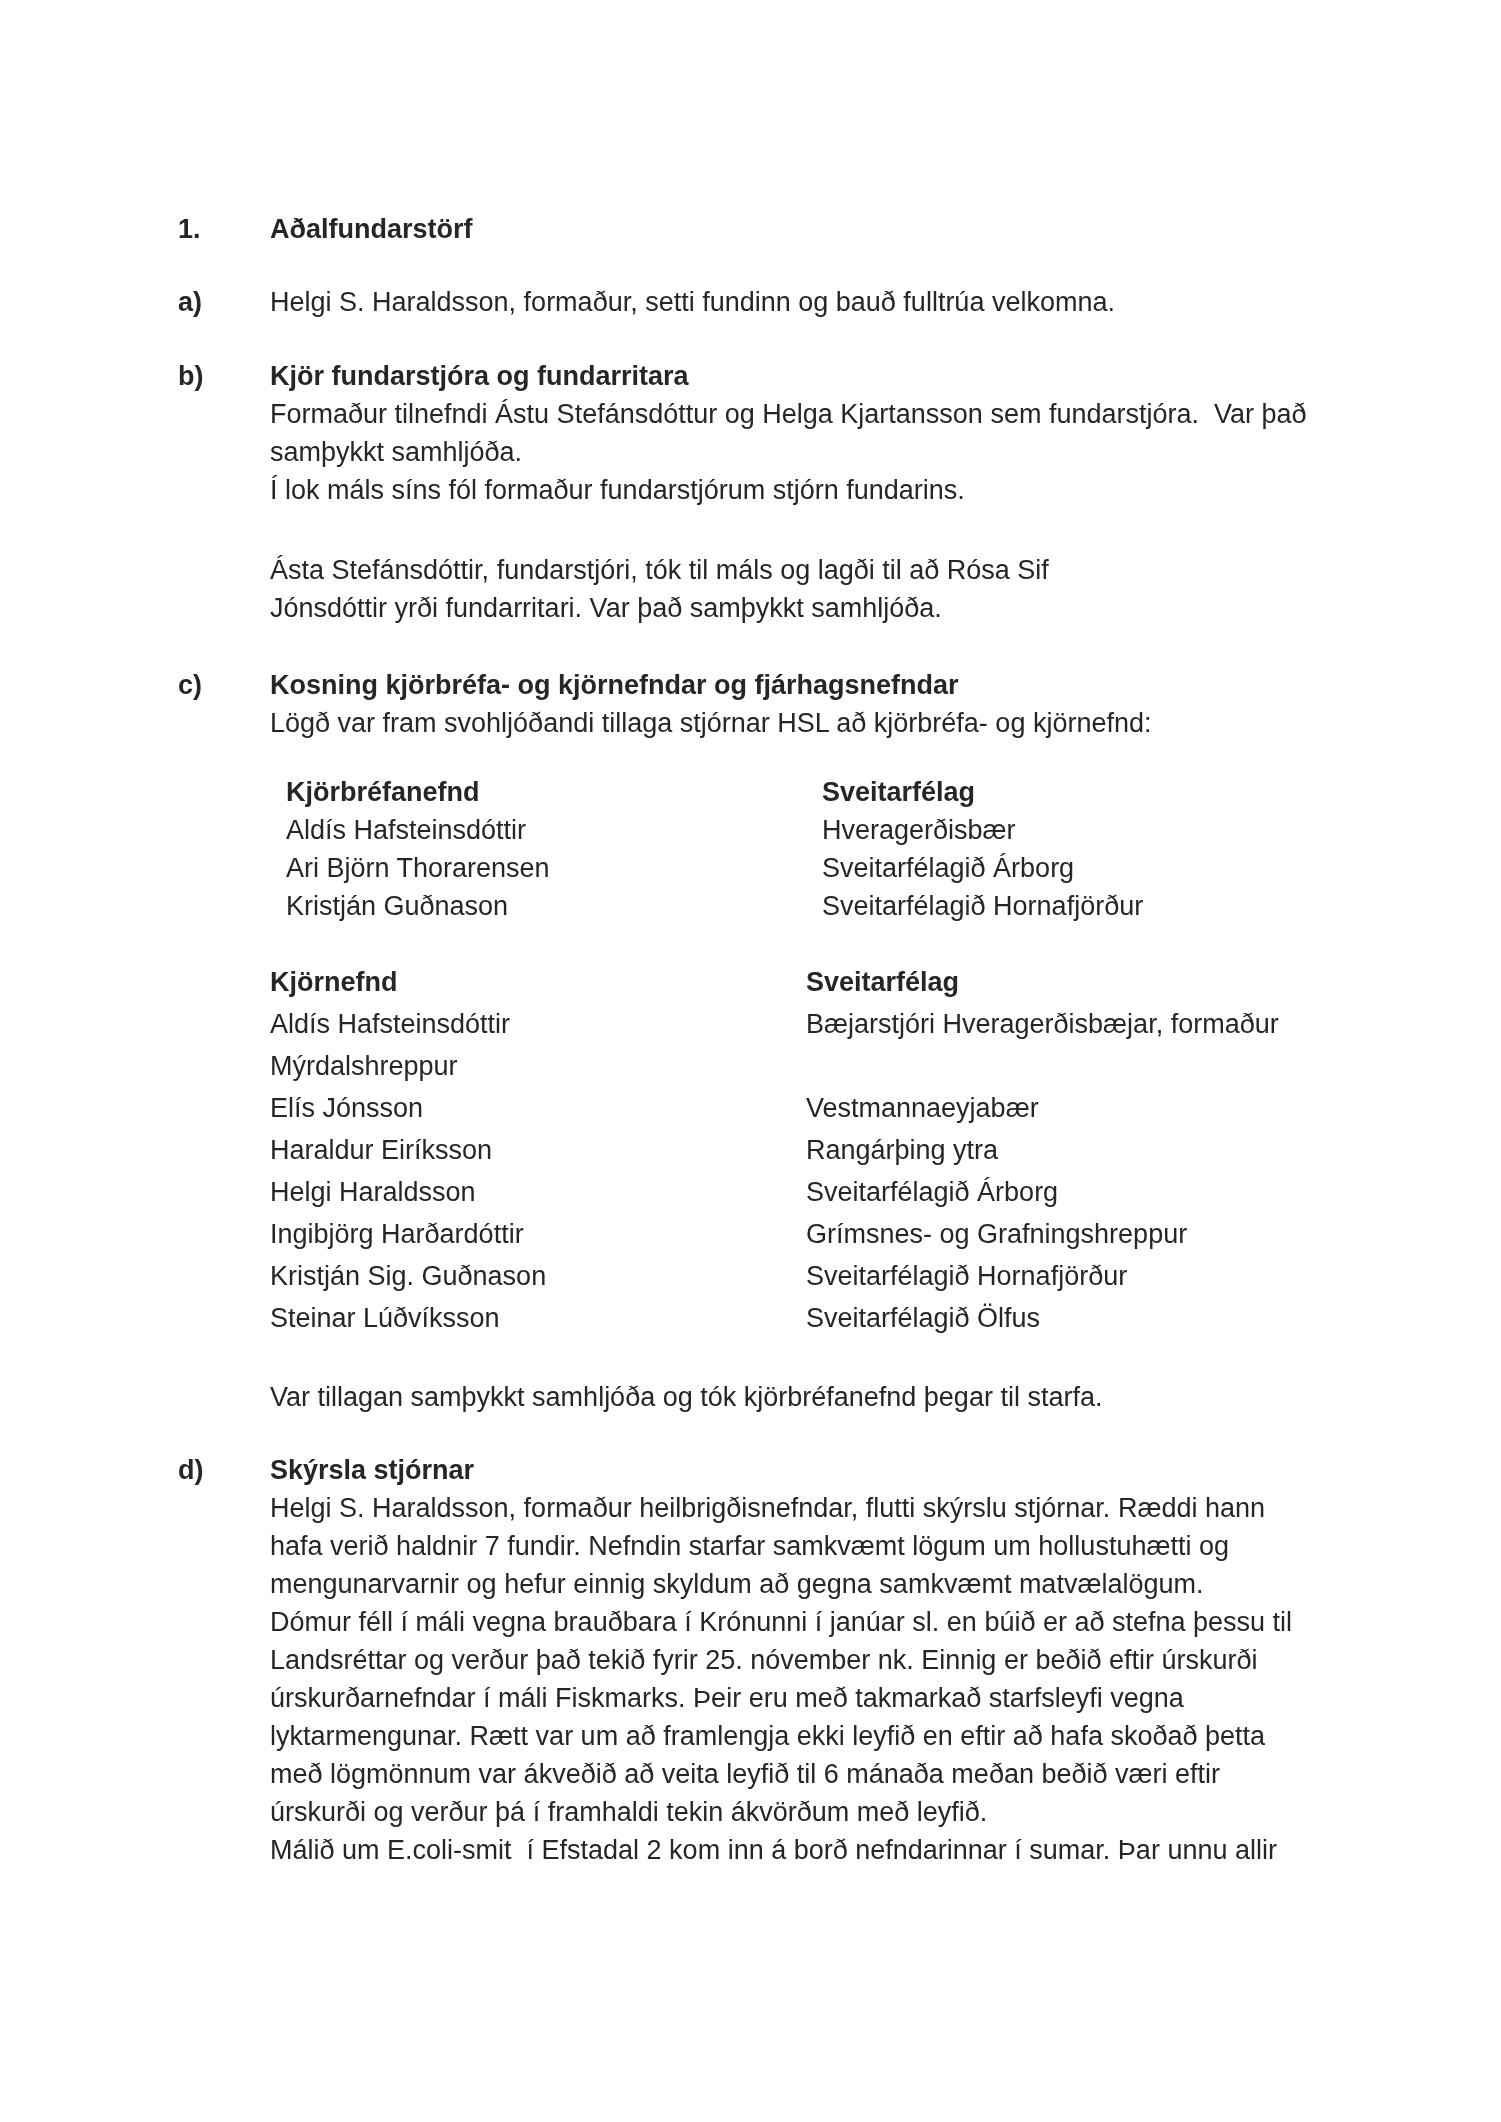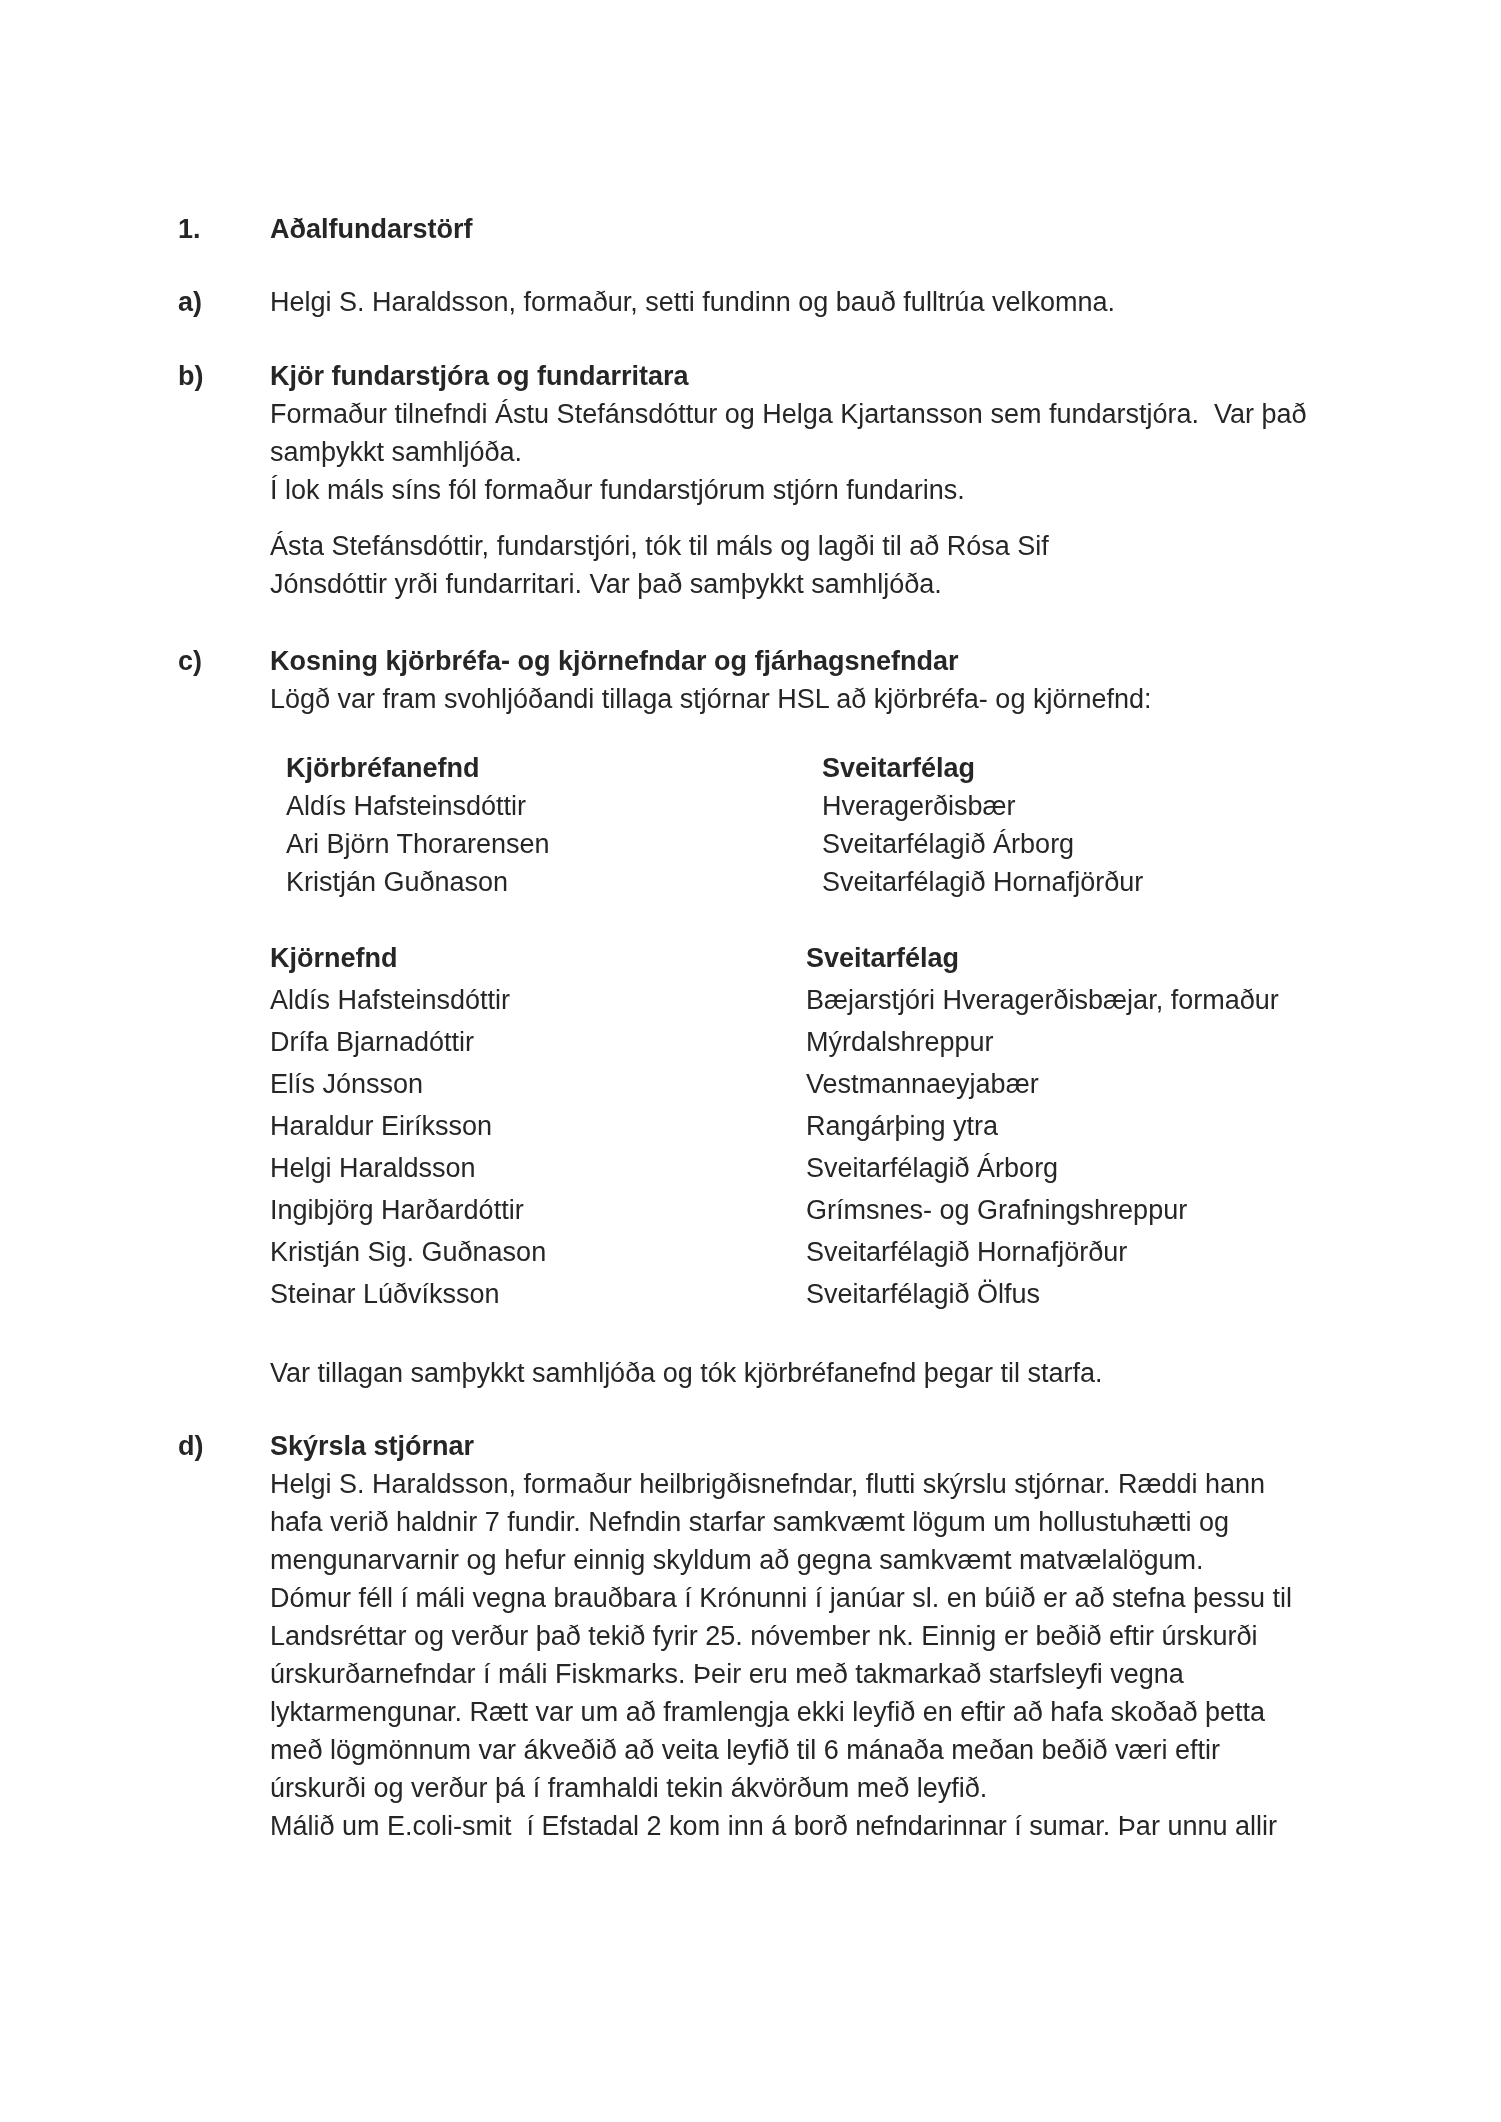--- a/index.html
+++ b/index.html
@@ -30,21 +30,21 @@
     position: absolute;
     left: -92px;
     top: 0;
     font-weight: 700;
     line-height: 38px;
     white-space: pre;
   }
   
   .gap-a  { margin-top: 35px; }
   .gap-b  { margin-top: 36px; }
-  .gap-p2 { margin-top: 18px; }
+  .gap-p2 { margin-top: 42px; }
   .gap-c  { margin-top: 39px; }
   .gap-t1 { margin-top: 31px; }
   .gap-t2 { margin-top: 36px; }
   .gap-cl { margin-top: 39px; }
   .gap-d  { margin-top: 35px; }
   
   .trow { display: flex; }
   .trow .c1 { width: 536px; white-space: pre; }
   .trow .c2 { flex: 1; white-space: pre; }
   .t1 .trow { line-height: 38px; margin-left: 16px; }
@@ -107,21 +107,20 @@
       <div class="t2 gap-t2">
         <div class="trow">
           <div class="c1 bold">Kjörnefnd</div>
           <div class="c2 bold">Sveitarfélag</div>
         </div>
         <div class="trow">
           <div class="c1">Aldís Hafsteinsdóttir</div>
           <div class="c2">Bæjarstjóri Hveragerðisbæjar, formaður</div>
         </div>
         <div class="trow">
-          <div class="c1">Drífa Bjarnadóttir</div>
           <div class="c2">Mýrdalshreppur</div>
         </div>
         <div class="trow">
           <div class="c1">Elís Jónsson</div>
           <div class="c2">Vestmannaeyjabær</div>
         </div>
         <div class="trow">
           <div class="c1">Haraldur Eiríksson</div>
           <div class="c2">Rangárþing ytra</div>
         </div>

